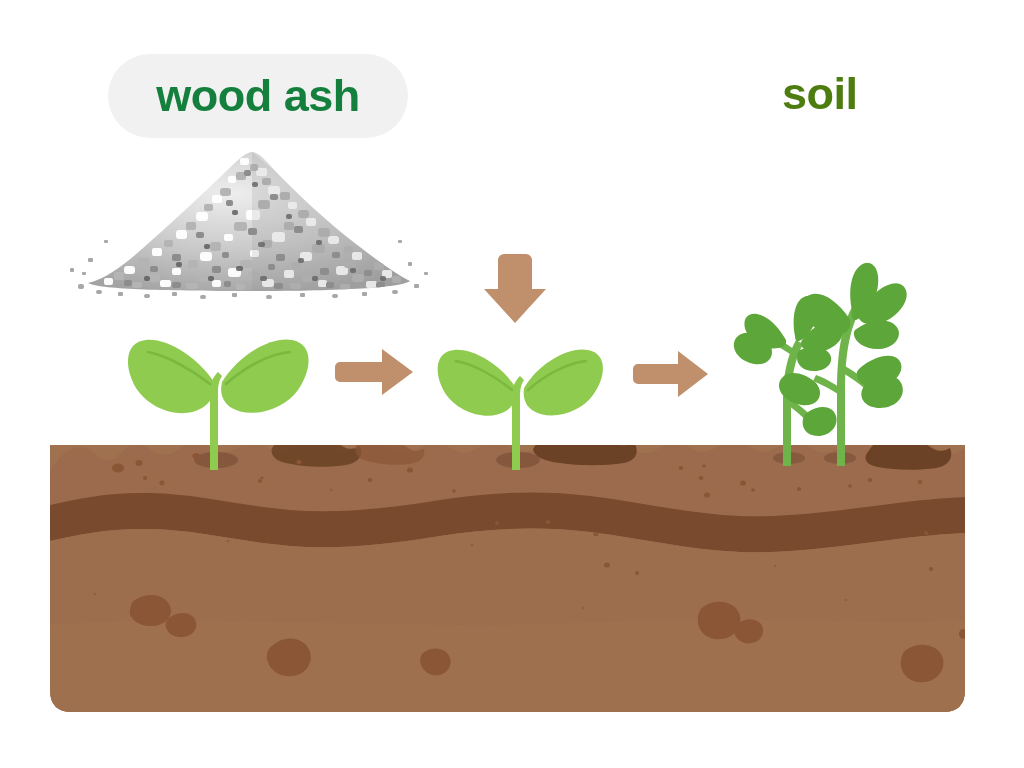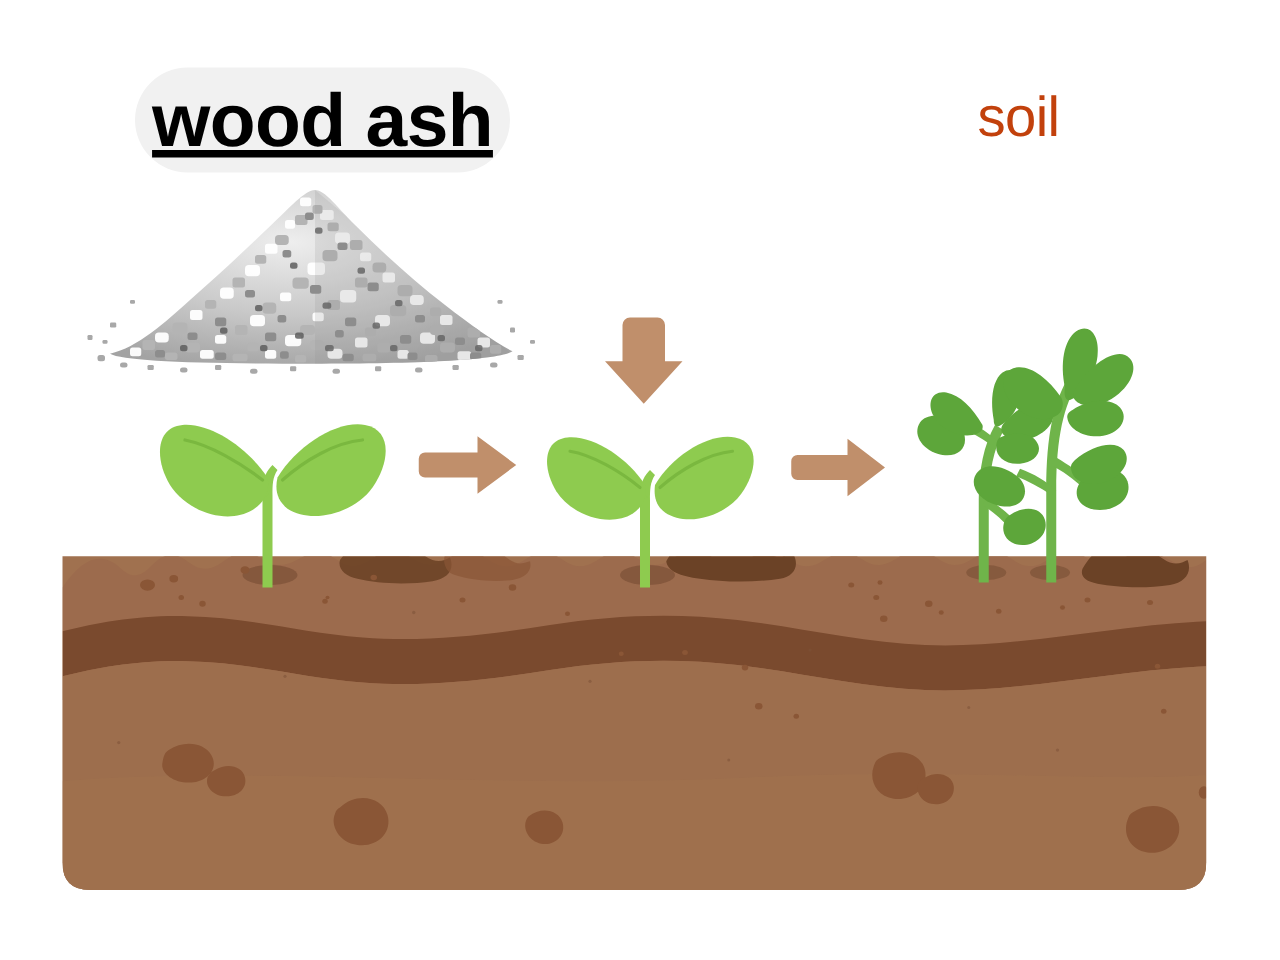--- a/index.html
+++ b/index.html
@@ -26,33 +26,32 @@
     align-items: center;
     justify-content: center;
     background: #f1f1f1;
     border-radius: 46px;
     left: 108px;
     top: 54px;
     width: 300px;
     height: 84px;
   }
   .label-pill .label-text {
-    font-size: 60px;
+    font-size: 45px;
     font-weight: bold;
-    color: #000000;
+    color: #15803d;
     letter-spacing: -0.5px;
-    text-decoration: underline;
   }
   .label-plain {
     position: absolute;
     left: 782px;
     top: 68px;
     font-size: 45px;
-    font-weight: normal;
-    color: #c2410c;
+    font-weight: bold;
+    color: #4d7c0f;
     letter-spacing: -0.5px;
   }
 
   
   .svg-layer {
     position: absolute;
     left: 0;
     top: 0;
     width: 1024px;
     height: 768px;

